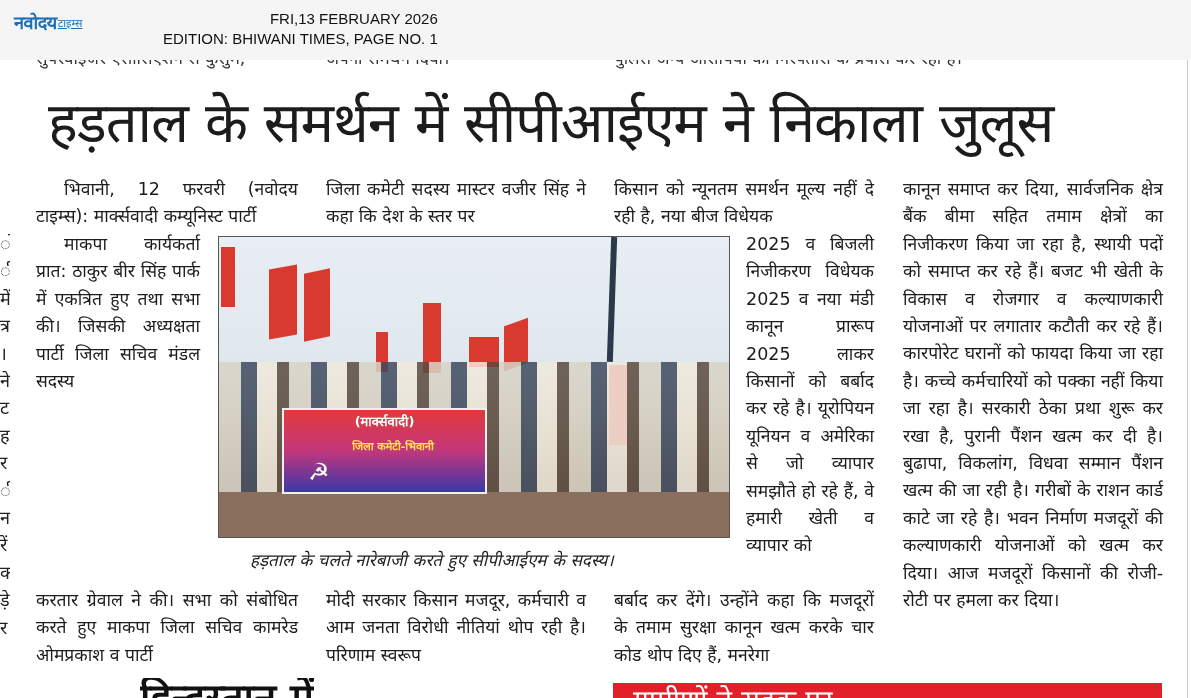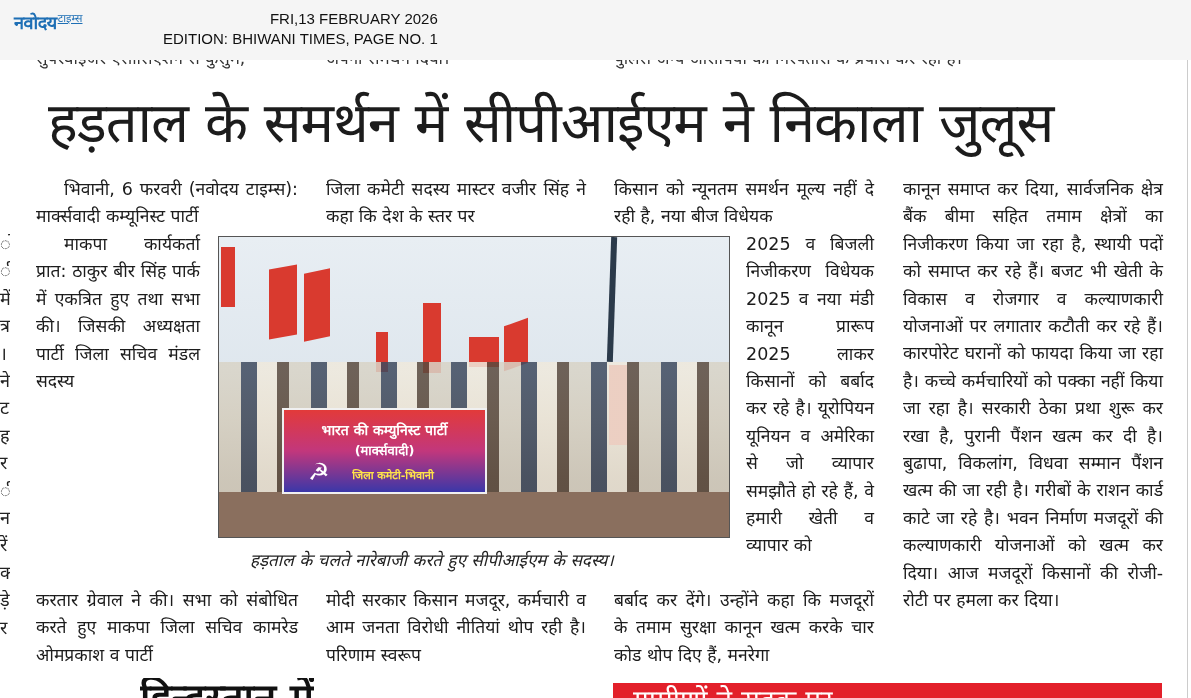--- a/index.html
+++ b/index.html
@@ -6,21 +6,21 @@
   body {
     width: 1191px; height: 698px; overflow: hidden; position: relative;
     background: #ffffff; color: #1a1a1a;
     font-family: "DejaVu Sans", sans-serif;
   }
   .topbar {
     position: absolute; left: 0; top: 0; width: 1191px; height: 60px;
     background: #f5f5f5; z-index: 5;
   }
   .logo {
-    position: absolute; left: 14px; top: 10px; display: flex; align-items: flex-start;
+    position: absolute; left: 14px; top: 10px; display: flex; align-items: center;
   }
   .logo-main { color: #1e6fb5; font-weight: bold; font-size: 18px; letter-spacing: -0.5px; }
   .logo-sub { color: #1e6fb5; font-size: 11px; margin-left: 1px; text-decoration: underline; }
   .edition {
     position: absolute; left: 163px; top: 9px;
     font-family: "Liberation Sans", sans-serif; font-size: 15px; line-height: 20px; color: #111; text-align: right;
   }
   .edition div { white-space: nowrap; }
 
   .page { position: absolute; left: 0; top: 0; width: 1191px; height: 698px; }
@@ -115,21 +115,21 @@
         <div>ी</div>
         <div>न</div>
         <div>रें</div>
         <div>क</div>
         <div>ड़े</div>
         <div>र</div>
       </div>
   </div>
 
   <div class="col col1-top">
-    <p class="indent">भिवानी, 6 फरवरी (नवोदय टाइम्स): मार्क्सवादी कम्यूनिस्ट पार्टी</p>
+    <p class="indent">भिवानी, 12 फरवरी (नवोदय टाइम्स): मार्क्सवादी कम्यूनिस्ट पार्टी</p>
   </div>
   <div class="col col1-mid">
     <p class="indent">माकपा कार्यकर्ता प्रात: ठाकुर बीर सिंह पार्क में एकत्रित हुए तथा सभा की। जिसकी अध्यक्षता पार्टी जिला सचिव मंडल सदस्य</p>
   </div>
   <div class="col col1-bot">
     <p>करतार ग्रेवाल ने की। सभा को संबोधित करते हुए माकपा जिला सचिव कामरेड ओमप्रकाश व पार्टी</p>
   </div>
 
   <div class="col col2-top">
     <p>जिला कमेटी सदस्य मास्टर वजीर सिंह ने कहा कि देश के स्तर पर</p>
@@ -158,21 +158,20 @@
     <div class="flag" style="left:50px;top:30px;width:28px;height:70px;transform:skewY(-10deg);"></div>
     <div class="flag" style="left:85px;top:34px;width:26px;height:68px;transform:skewY(-12deg);"></div>
     <div class="flag" style="left:157px;top:95px;width:12px;height:40px;"></div>
     <div class="flag" style="left:204px;top:66px;width:18px;height:70px;"></div>
     <div class="flag" style="left:250px;top:100px;width:30px;height:30px;"></div>
     <div class="flag" style="left:285px;top:85px;width:24px;height:45px;transform:skewY(-20deg);"></div>
     <div class="flag" style="left:390px;top:128px;width:18px;height:80px;"></div>
     <div class="crowd"></div>
     <div class="ground"></div>
     <div class="banner">
-      <div class="banner-l1">भारत की कम्युनिस्ट पार्टी</div>
       <div class="banner-l2">(मार्क्सवादी)</div>
       <span class="hammer">☭</span>
       <div class="banner-l3">जिला कमेटी-भिवानी</div>
     </div>
   </div>
 
   <div class="caption">हड़ताल के चलते नारेबाजी करते हुए सीपीआईएम के सदस्य।</div>
 
   <div class="bottom-big">हिन्दुस्तान में</div>
   <div class="red-strip">ग्रामीणों ने सड़क पर</div>

